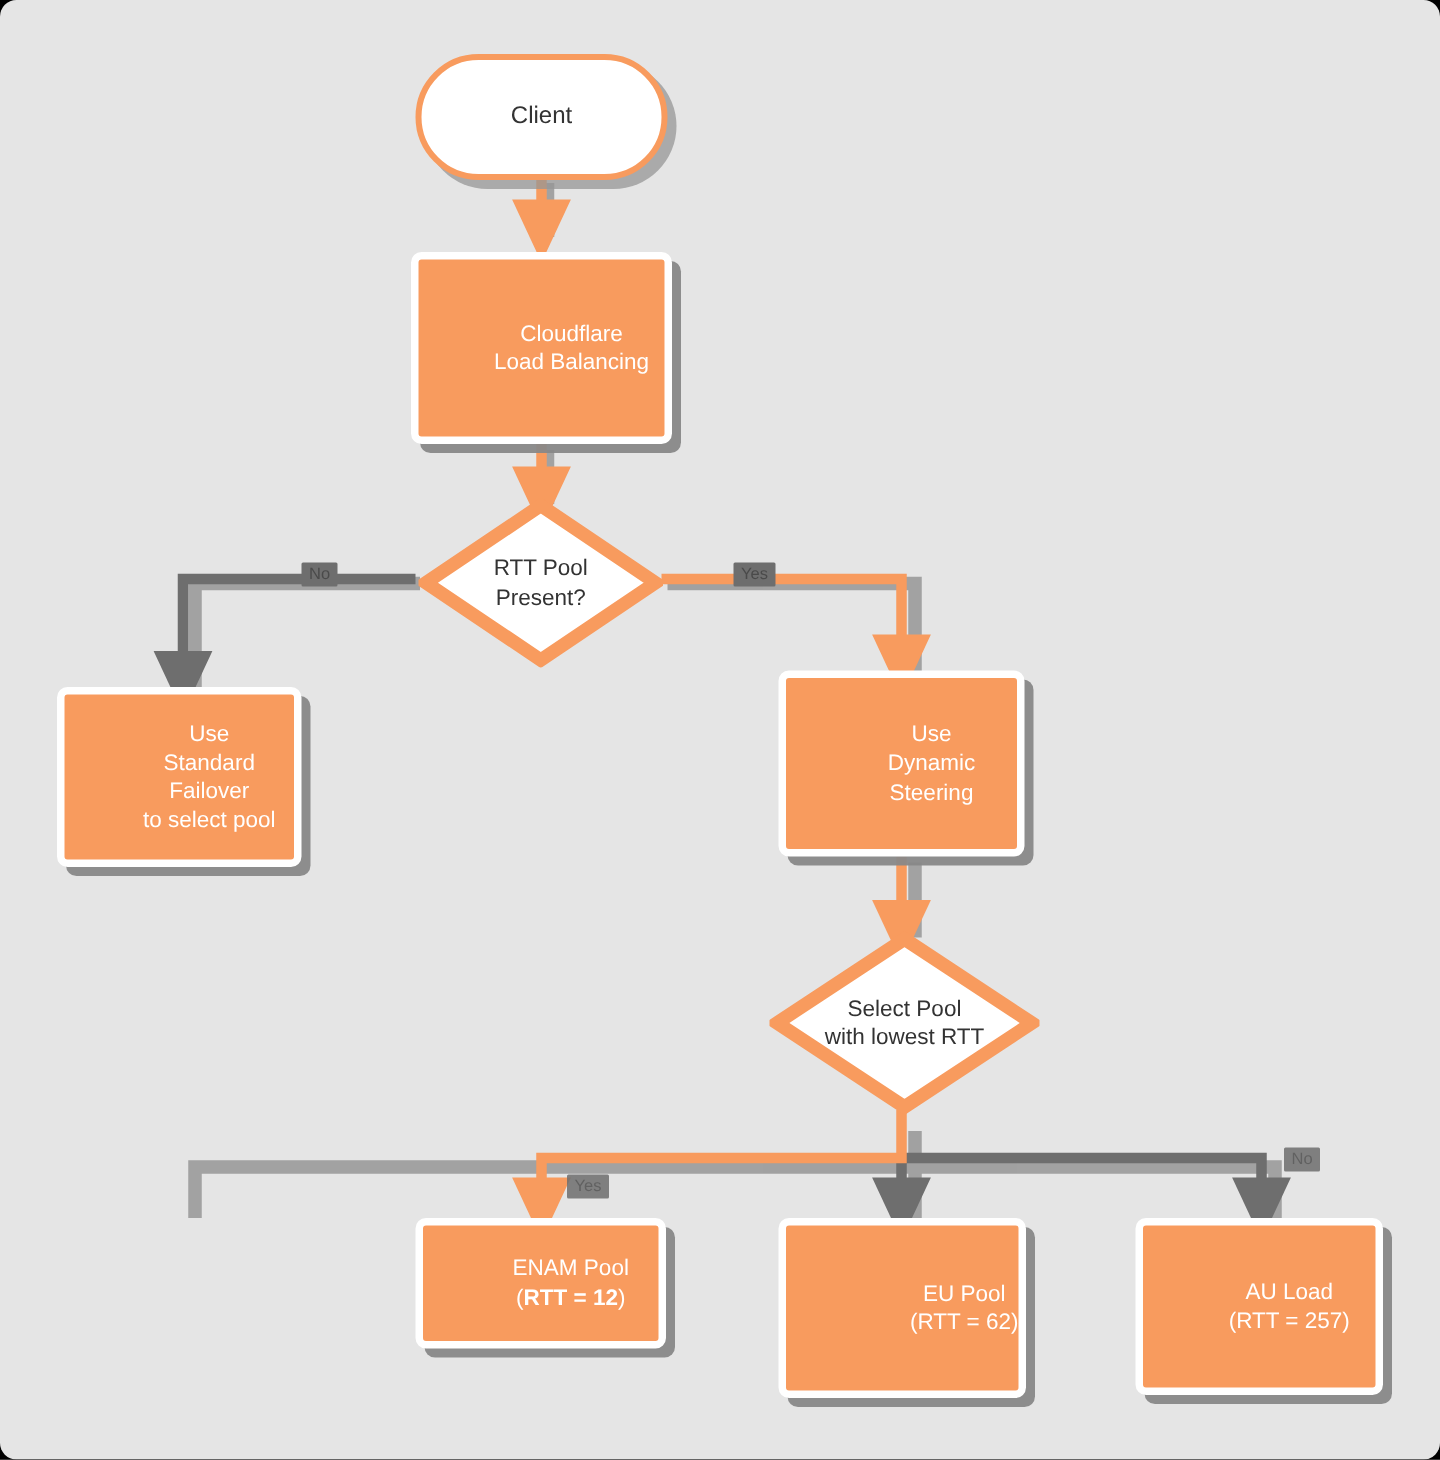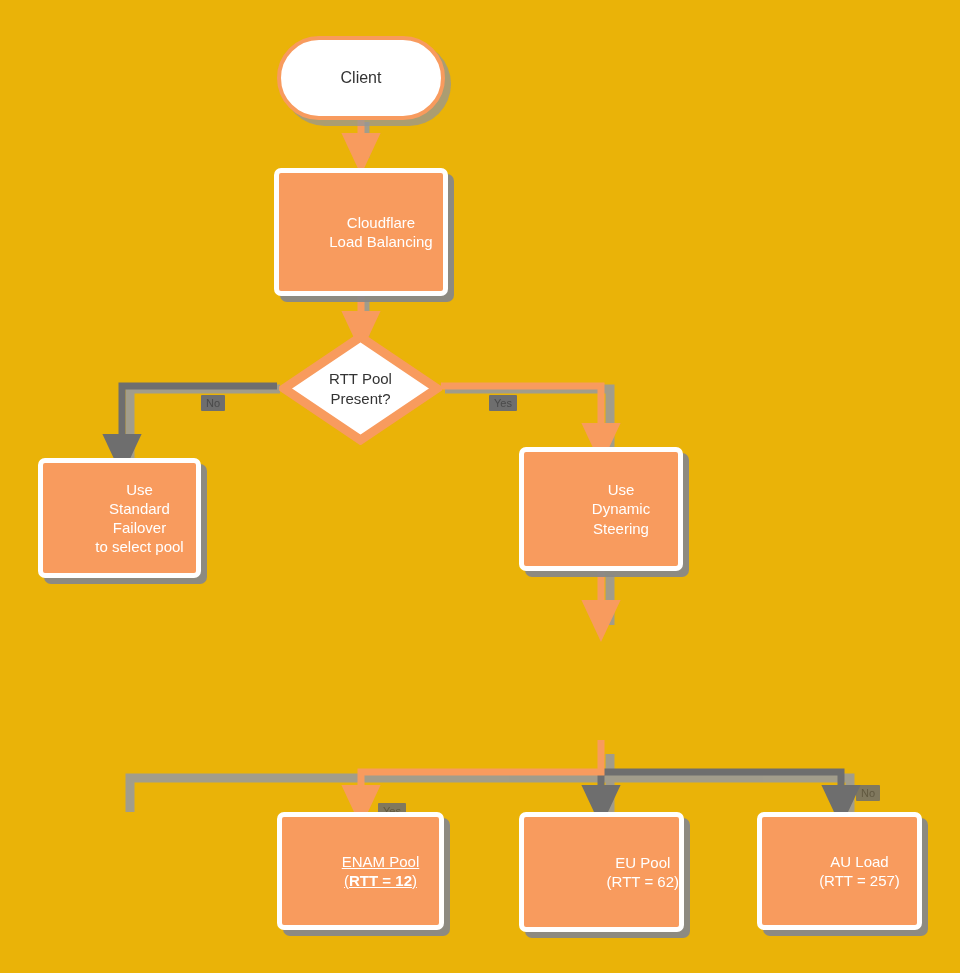--- a/index.html
+++ b/index.html
@@ -7,22 +7,23 @@
     padding: 0;
     background: #000000;
   }
   body {
     font-family: "Liberation Sans", sans-serif;
   }
   #canvas {
     position: relative;
     width: 960px;
     height: 973px;
-    background: #eab308;
+    background: #e5e5e5;
     overflow: hidden;
+    border-radius: 11px;
   }
 
   
   #edges {
     position: absolute;
     left: 0;
     top: 0;
     width: 960px;
     height: 973px;
   }
@@ -92,21 +93,20 @@
   
   .edge-label {
     position: absolute;
     background: #6E6E6E;
     color: #4a4a4a;
     font-size: 11px;
     line-height: 14px;
     padding: 1px 5px;
     border-radius: 1px;
     white-space: nowrap;
-    margin-top: 20px;
   }
 </style>
 </head>
 <body>
 
 <div id="canvas">
 
   <svg id="edges" viewBox="0 0 960 973" xmlns="http://www.w3.org/2000/svg">
     <defs>
       <marker id="ar-or" markerWidth="7" markerHeight="7" refX="3.4" refY="3.2" orient="auto" markerUnits="strokeWidth">
@@ -181,26 +181,37 @@
     </div>
   </div>
 
   <div class="node proc" style="left:519px; top:447px; width:164px; height:124px;">
     <div>
       <span class="ln">Use</span>
       <span class="ln">Dynamic Steering</span>
     </div>
   </div>
 
+  <div class="diamond-wrap" style="left:513px; top:621px; width:180px; height:122px;">
+    <svg class="diamond-shape" viewBox="0 0 180 122" xmlns="http://www.w3.org/2000/svg">
+      <polygon points="90,5 175,61 90,117 5,61" fill="#FFFFFF" stroke="#F89B5E" stroke-width="9" stroke-linejoin="miter"></polygon>
+    </svg>
+    <div class="diamond-label">
+      <div>
+        <span class="ln">Select Pool</span>
+        <span class="ln">with lowest RTT</span>
+      </div>
+    </div>
+  </div>
 
   <div class="edge-label" style="left:378px; top:783px; opacity:0.85;">Yes</div>
 
   <div class="edge-label" style="left:856px; top:765px; opacity:0.85;">No</div>
 
-  <div class="node proc" style="left:277px; top:812px; width:167px; height:118px;text-decoration:underline;">
+  <div class="node proc" style="left:277px; top:812px; width:167px; height:87px;">
     <div>
       <span class="ln">ENAM Pool</span>
       <span class="ln"><span>(</span><span class="bold">RTT = 12</span><span>)</span></span>
     </div>
   </div>
 
   <div class="node proc" style="left:519px; top:812px; width:165px; height:120px;justify-content:flex-end;">
     <div>
       <span class="ln">EU Pool</span>
       <span class="ln">(RTT = 62)</span>

